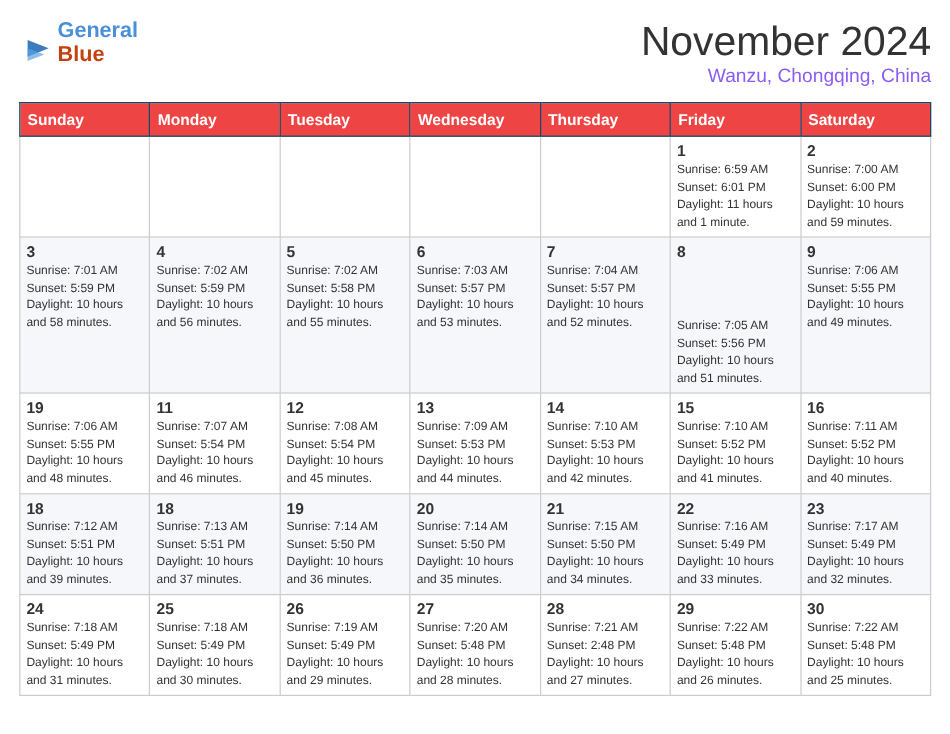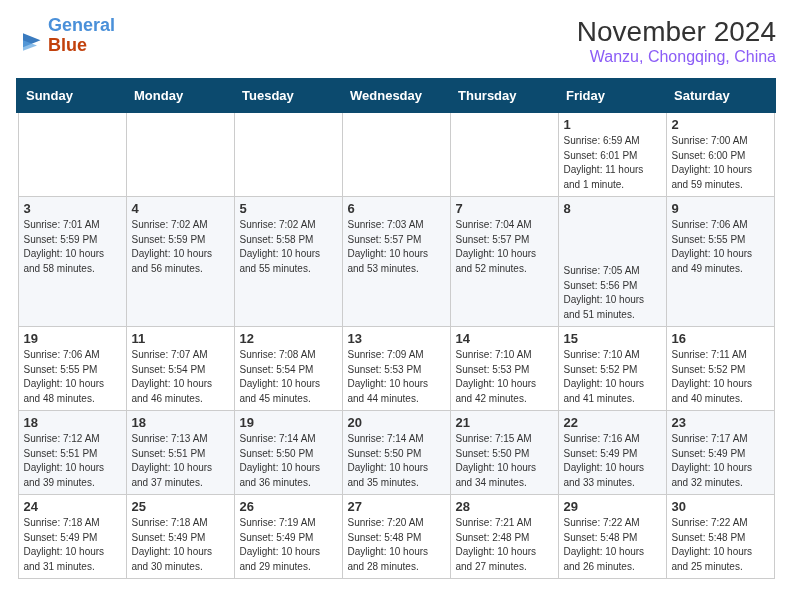--- a/index.html
+++ b/index.html
@@ -31,42 +31,42 @@
       color: #4a90d9;
     }
     .logo-icon {
       width: 28px;
       height: 28px;
     }
     .title-area {
       text-align: right;
     }
     .month-title {
-      font-size: 28px;
+      font-size: 34px;
       font-weight: 300;
       color: #333;
     }
     .subtitle {
       font-size: 16px;
       color: #8b5cf6;
       font-weight: 300;
     }
     .calendar {
       width: 100%;
       border-collapse: collapse;
       border: 1px solid #ccc;
     }
     .calendar th {
-      background: #0c4a6e;
+      background: #ef4444;
       color: #fff;
       font-size: 13px;
       font-weight: bold;
       padding: 6px 6px;
       text-align: left;
-      border: 4px solid #0c4a6e;
+      border: 1px solid #0c4a6e;
     }
     .calendar td {
       vertical-align: top;
       border: 1px solid #ccc;
       padding: 4px 5px;
       width: 108px;
       min-height: 80px;
       font-size: 10.5px;
       color: #333;
       background: #fff;

